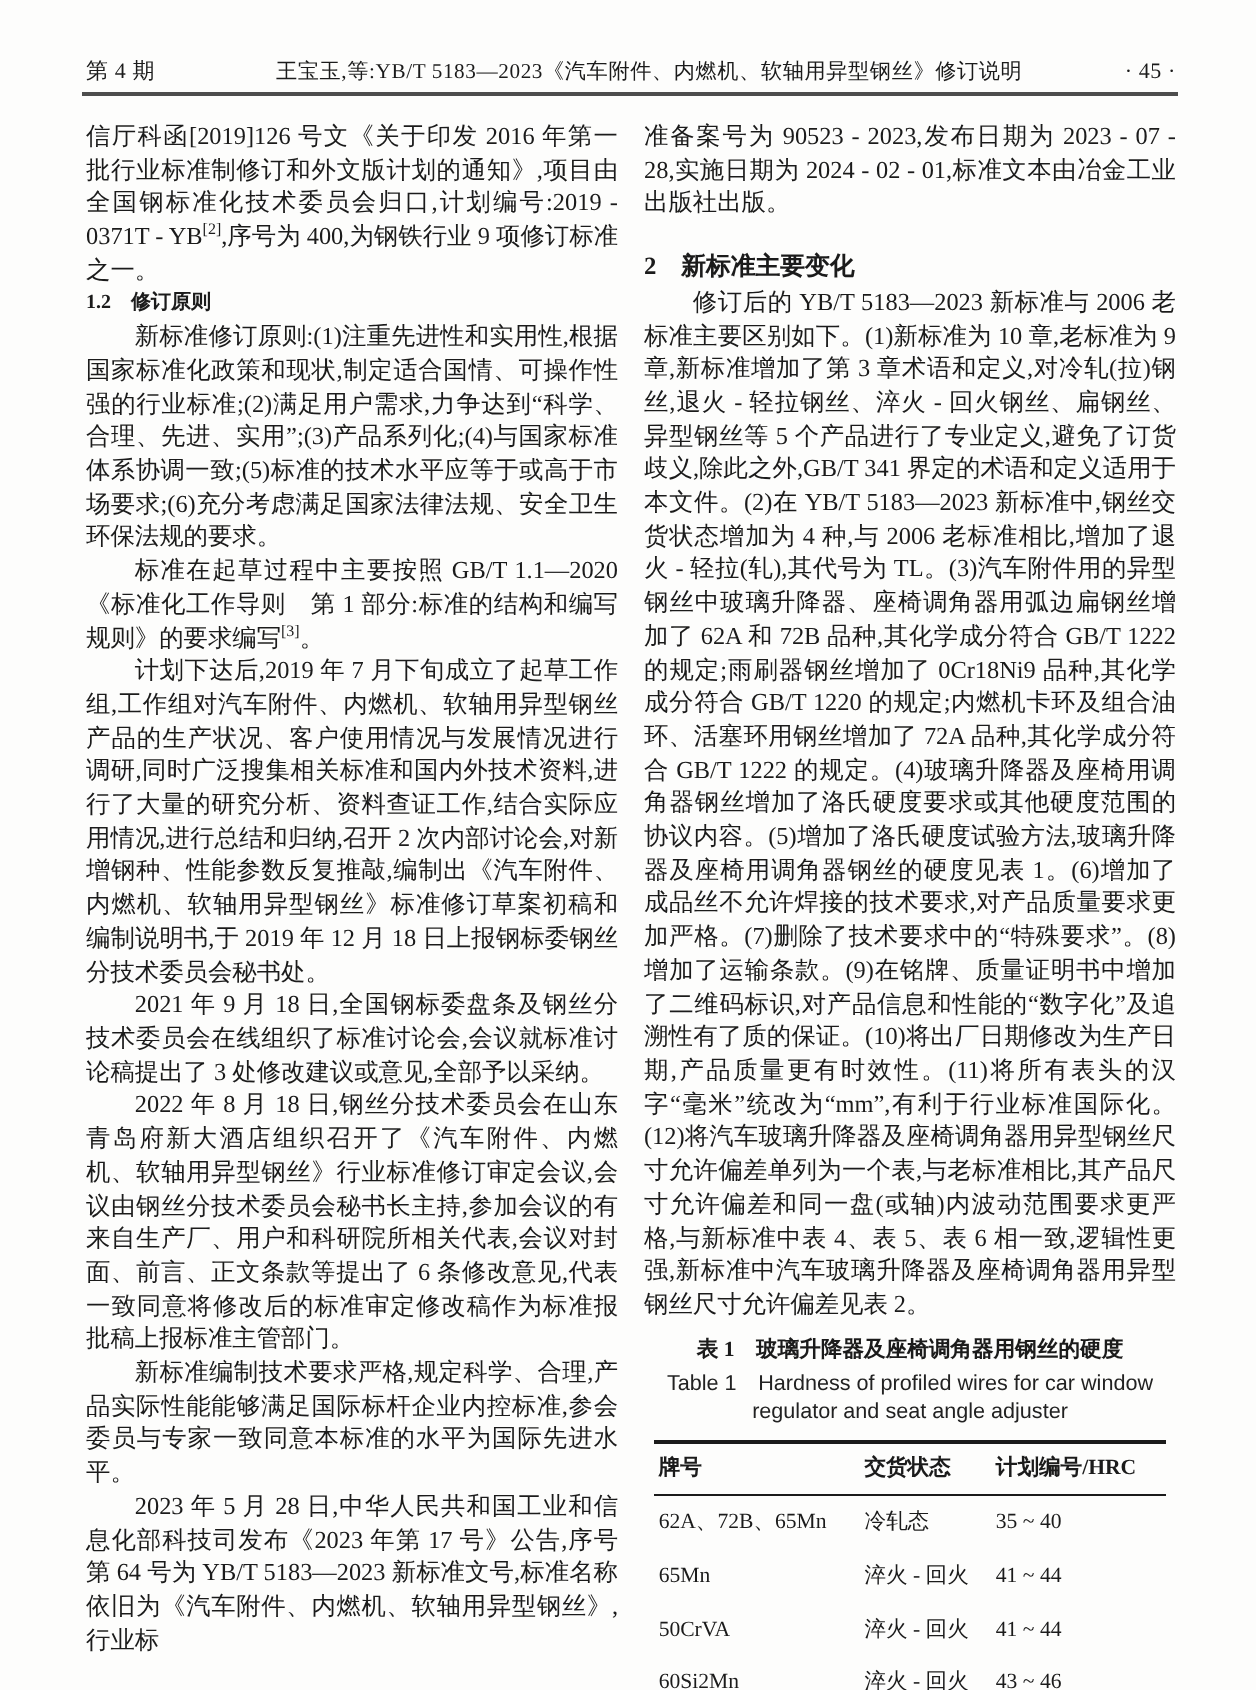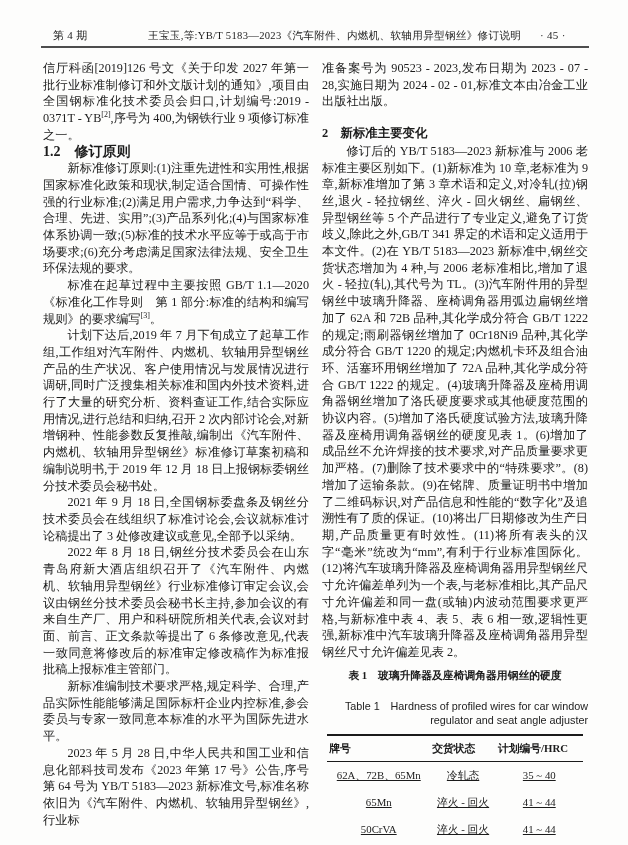--- a/index.html
+++ b/index.html
@@ -2,81 +2,81 @@
 <html><head>
 <meta charset="utf-8">
 <style>
   html,body{margin:0;padding:0;background:#ffffff;}
   .page{
     position:relative;width:628px;height:845px;background:#fdfdfc;
     font-family:"Liberation Serif","DejaVu Serif",serif;color:#1b1b1b;
     overflow:hidden;
   }
   .header{
-    position:absolute;top:28px;left:53px;width:545px;
+    position:absolute;top:28px;left:43px;width:545px;
     display:flex;align-items:baseline;font-size:11px;letter-spacing:.3px;
   }
   .header .issue{width:95px;text-align:left;}
   .header .title{flex:1;text-align:left;white-space:nowrap;font-size:10.6px;}
-  .header .pageno{width:58px;text-align:left;}
+  .header .pageno{width:58px;text-align:right;}
   .header-rule{
     position:absolute;top:46px;left:41px;width:548px;height:0;
     border-top:2.2px solid #4d4d4d;
   }
   .columns{
     position:absolute;top:60px;left:43px;width:545px;
     display:flex;gap:13px;
   }
   .col{width:266px;font-size:12.2px;line-height:16.7px;text-align:justify;}
   .col p{margin:0;text-indent:2em;}
   .col p.cont{text-indent:0;}
   .subhead{
-    margin:0;font-size:14px;line-height:16.7px;font-weight:bold;
+    margin:0;font-size:10px;line-height:16.7px;font-weight:bold;
   }
   .sechead{
     margin:15px 0 1px 0;font-size:12.4px;line-height:16.7px;font-weight:bold;
   }
   sup{font-size:8px;line-height:0;}
   .tableblock{margin-top:7px;}
   .cap-zh{
-    text-align:center;font-size:10.8px;font-weight:bold;margin:0 0 16px 0;line-height:15px;
+    text-align:center;font-size:10.8px;font-weight:bold;margin:0 0 2px 0;line-height:15px;
   }
   .cap-en{
-    text-align:right;font-size:10.8px;margin:0;line-height:14.5px;
+    text-align:center;font-size:10.8px;margin:0;line-height:14.5px;
     font-family:"Liberation Sans","DejaVu Sans",sans-serif;color:#222;
   }
   table.hardness{
     width:96%;margin:6px auto 0 auto;border-collapse:collapse;
     font-size:10.8px;
     border-top:2px solid #1b1b1b;border-bottom:2px solid #1b1b1b;
   }
   table.hardness th{
     font-weight:bold;padding:4px 2px 5px 2px;text-align:left;
     border-bottom:1.2px solid #1b1b1b;
   }
   table.hardness td{
-    padding:5px 2px;text-align:center;text-decoration:underline;
+    padding:5px 2px;
   }
 </style>
 </head>
 <body>
 
 <div class="page">
 
   <div class="header">
     <span class="issue">第 4 期</span>
     <span class="title">王宝玉,等:YB/T 5183—2023《汽车附件、内燃机、软轴用异型钢丝》修订说明</span>
     <span class="pageno">· 45 ·</span>
   </div>
   <div class="header-rule"></div>
 
   <div class="columns">
 
     <div class="col">
-      <p class="cont"><span>信厅科函[2019]126 号文《关于印发 2027 年第一批行业标准制修订和外文版计划的通知》,项目由全国钢标准化技术委员会归口,计划编号:2019 - 0371T - YB</span><sup>[2]</sup><span>,序号为 400,为钢铁行业 9 项修订标准之一。</span></p>
+      <p class="cont"><span>信厅科函[2019]126 号文《关于印发 2016 年第一批行业标准制修订和外文版计划的通知》,项目由全国钢标准化技术委员会归口,计划编号:2019 - 0371T - YB</span><sup>[2]</sup><span>,序号为 400,为钢铁行业 9 项修订标准之一。</span></p>
       <div class="subhead">1.2　修订原则</div>
       <p>新标准修订原则:(1)注重先进性和实用性,根据国家标准化政策和现状,制定适合国情、可操作性强的行业标准;(2)满足用户需求,力争达到“科学、合理、先进、实用”;(3)产品系列化;(4)与国家标准体系协调一致;(5)标准的技术水平应等于或高于市场要求;(6)充分考虑满足国家法律法规、安全卫生环保法规的要求。</p>
       <p><span>标准在起草过程中主要按照 GB/T 1.1—2020《标准化工作导则　第 1 部分:标准的结构和编写规则》的要求编写</span><sup>[3]</sup><span>。</span></p>
       <p>计划下达后,2019 年 7 月下旬成立了起草工作组,工作组对汽车附件、内燃机、软轴用异型钢丝产品的生产状况、客户使用情况与发展情况进行调研,同时广泛搜集相关标准和国内外技术资料,进行了大量的研究分析、资料查证工作,结合实际应用情况,进行总结和归纳,召开 2 次内部讨论会,对新增钢种、性能参数反复推敲,编制出《汽车附件、内燃机、软轴用异型钢丝》标准修订草案初稿和编制说明书,于 2019 年 12 月 18 日上报钢标委钢丝分技术委员会秘书处。</p>
       <p>2021 年 9 月 18 日,全国钢标委盘条及钢丝分技术委员会在线组织了标准讨论会,会议就标准讨论稿提出了 3 处修改建议或意见,全部予以采纳。</p>
       <p>2022 年 8 月 18 日,钢丝分技术委员会在山东青岛府新大酒店组织召开了《汽车附件、内燃机、软轴用异型钢丝》行业标准修订审定会议,会议由钢丝分技术委员会秘书长主持,参加会议的有来自生产厂、用户和科研院所相关代表,会议对封面、前言、正文条款等提出了 6 条修改意见,代表一致同意将修改后的标准审定修改稿作为标准报批稿上报标准主管部门。</p>
       <p>新标准编制技术要求严格,规定科学、合理,产品实际性能能够满足国际标杆企业内控标准,参会委员与专家一致同意本标准的水平为国际先进水平。</p>
       <p>2023 年 5 月 28 日,中华人民共和国工业和信息化部科技司发布《2023 年第 17 号》公告,序号第 64 号为 YB/T 5183—2023 新标准文号,标准名称依旧为《汽车附件、内燃机、软轴用异型钢丝》,行业标</p>
     </div>
 

